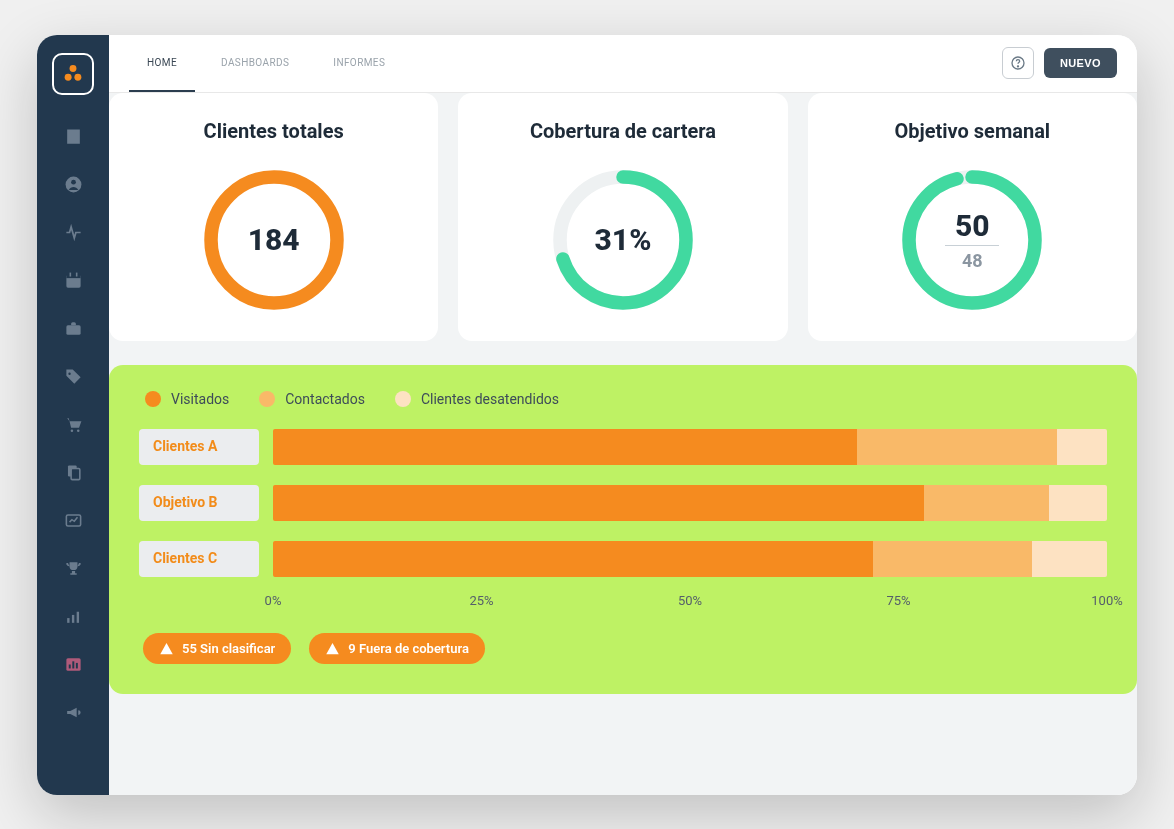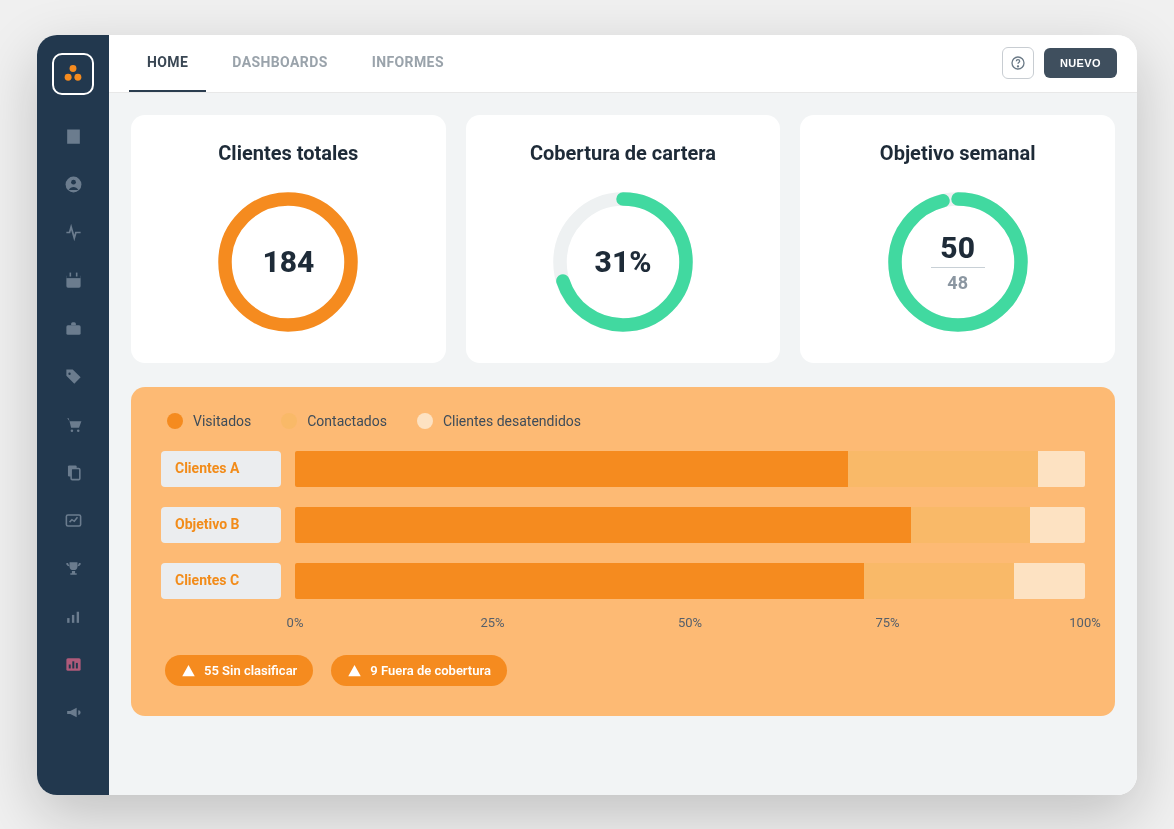--- a/index.html
+++ b/index.html
@@ -67,22 +67,22 @@
   padding: 0 20px;
   height: 58px;
   border-bottom: 1px solid #e8e8e8;
 }
 .tabs { display: flex; gap: 8px; }
 .tab {
   padding: 0 18px;
   height: 58px;
   display: flex;
   align-items: center;
-  font-size: 14px;
-  font-weight: 700;
+  font-size: 10px;
+  font-weight: 400;
   letter-spacing: 0.4px;
   color: #9aa3ab;
   cursor: pointer;
   border-bottom: 2px solid transparent;
 }
 .tab.active { color: #3a4754; border-bottom-color: #2b3d4f; }
 .topbar-actions { margin-left: auto; display: flex; gap: 10px; align-items: center; }
 .help-btn {
   width: 32px; height: 32px;
   border: 1.5px solid #c8cdd2;
@@ -95,21 +95,21 @@
   background: #3f4f5e;
   color: #fff;
   font-size: 11px;
   font-weight: 600;
   letter-spacing: 0.4px;
   padding: 9px 16px;
   border-radius: 6px;
   cursor: pointer;
   border:none;
 }
-.content { padding: 22px; flex:1; overflow:auto; }
+.content { flex:1; overflow:auto; }
 .cards { display: flex; gap: 20px; margin-bottom: 24px; }
 .card {
   flex: 1;
   background: #fff;
   border-radius: 14px;
   padding: 26px;
   display: flex;
   flex-direction: column;
   align-items: center;
 }
@@ -123,21 +123,21 @@
 .ring-wrap { position: relative; width: 150px; height: 150px; }
 .ring-wrap svg { width: 150px; height: 150px; transform: rotate(-90deg); }
 .ring-center {
   position: absolute; inset: 0;
   display: flex; flex-direction: column; align-items: center; justify-content: center;
 }
 .ring-num { font-size: 30px; font-weight: 800; color: #1e2b38; }
 .ring-sub { font-size: 18px; font-weight: 700; color: #8b96a1; }
 .divider-line { width: 54px; height:1.5px; background:#c8d0d6; margin: 2px 0 4px; }
 .panel {
-  background: #fdba74;
+  background: #bef264;
   border-radius: 14px;
   padding: 26px 30px 30px;
 }
 .legend {
   display: flex; gap: 30px; align-items: center;
   margin-bottom: 22px; padding-left: 6px;
 }
 .legend-item { display: flex; align-items: center; gap: 10px; font-size: 14px; color: #3e4c59; }
 .dot { width: 16px; height: 16px; border-radius: 50%; }
 .bars { display: flex; flex-direction: column; gap: 20px; margin-bottom: 16px; }

